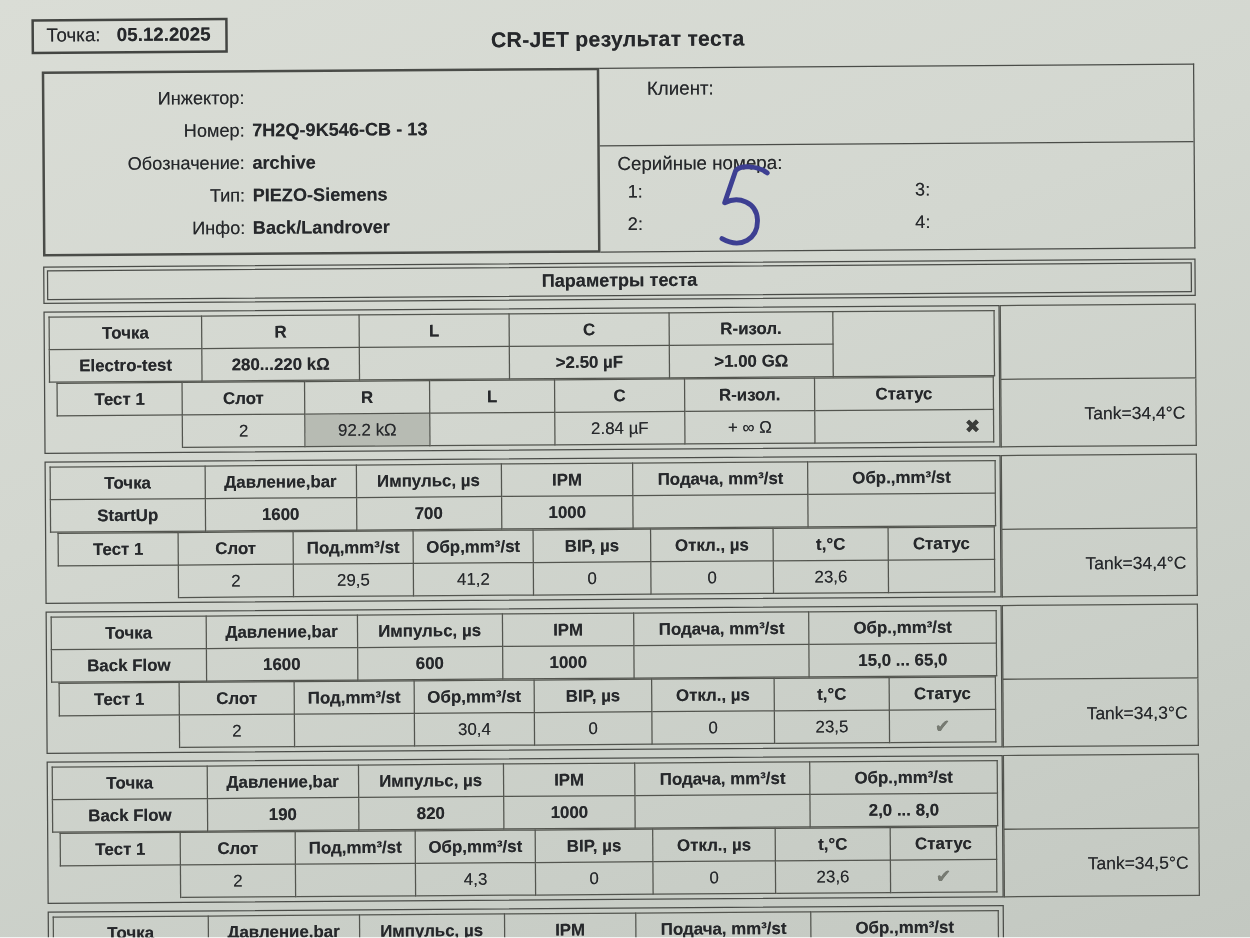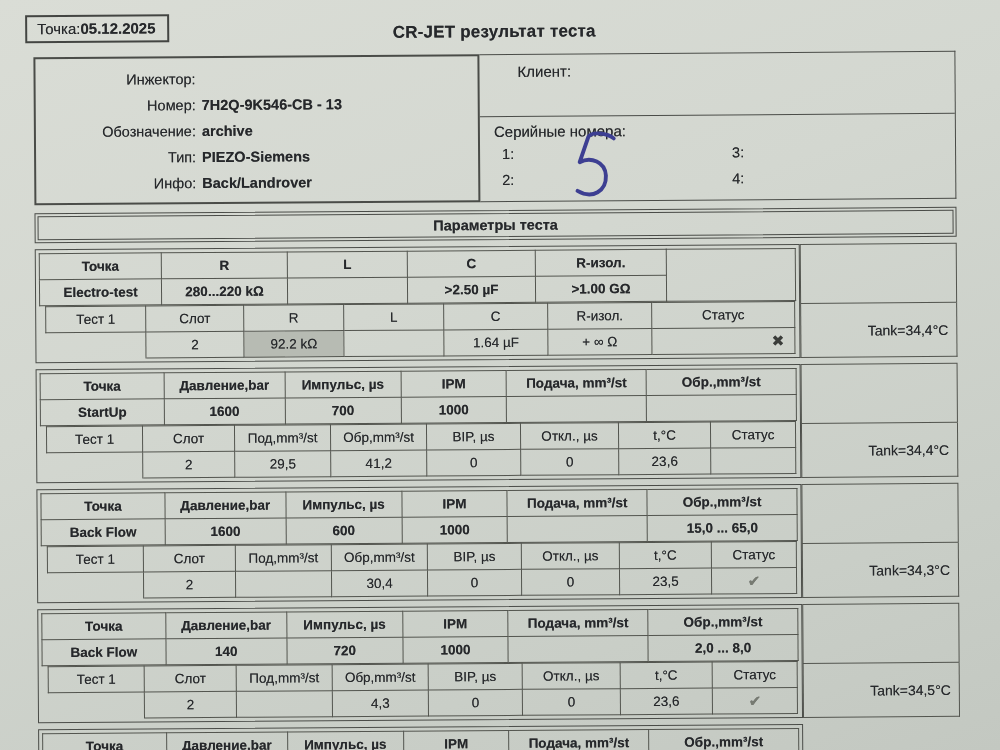--- a/index.html
+++ b/index.html
@@ -7,21 +7,21 @@
     width:1000px;height:750px;overflow:hidden;position:relative;
     background:linear-gradient(160deg,#daddd6 0%,#d3d7d0 40%,#c9cec7 78%,#c3c8c1 100%);
     font-family:"Liberation Sans",sans-serif;color:#26282b;
   }
   .tilt{transform:rotate(-0.4deg);transform-origin:50% 0;padding:6px 45px 0 33px;}
   .soft{text-shadow:0 0 .5px rgba(40,42,45,.65);}
 
   
   .topbar{position:relative;height:44px;}
   .datebox{position:absolute;left:-8px;top:6px;border:2px solid #434542;padding:3px 12px 4px 10px;font-size:15px;}
-  .datebox b{margin-left:0;}
+  .datebox b{margin-left:13px;}
   .doc-title{text-align:center;font-size:17px;font-weight:bold;padding-top:16px;letter-spacing:.2px;}
 
   
   .info{display:flex;height:148px;margin-top:4px;}
   .injector-box{width:446px;border:2px solid #4a4c48;box-sizing:border-box;padding:8px 6px 4px 0;}
   .inj-row{display:flex;height:26px;align-items:center;font-size:14.5px;}
   .inj-row .lab{width:160px;text-align:right;}
   .inj-row .val{font-weight:bold;margin-left:6px;}
   .client-box{flex:1;border:1px solid #4a4c48;border-left:none;box-sizing:border-box;position:relative;}
   .client-top{height:62px;border-bottom:1px solid #4a4c48;padding:8px 0 0 38px;font-size:15px;box-sizing:border-box;}
@@ -32,21 +32,21 @@
   
   .params-wrap{border:1px solid #4a4c48;padding:2px;margin-top:8px;}
   .params-bar{border:1px solid #4a4c48;text-align:center;font-weight:bold;font-size:14.5px;padding:3px 0;}
 
   
   .section{display:flex;margin-top:6px;}
   .frame{border:1px solid #4a4c48;padding:3px;width:765px;box-sizing:border-box;}
   table{border-collapse:collapse;table-layout:fixed;}
   td,th{border:1px solid #53554f;height:26px;padding:0 4px;font-size:13.5px;text-align:center;overflow:hidden;white-space:nowrap;box-sizing:border-box;}
   th{font-weight:bold;}
-  .tt th{font-weight:normal;margin-left:43px;}
+  .tt th{font-weight:bold;margin-left:43px;}
   td.b{font-weight:bold;}
   td.ghost{border-left-style:hidden;border-bottom-style:hidden;}
   .tt{margin-left:6px;margin-top:0;}
   .hl{background:#b7bbb3;}
   .erow{display:flex;}
   .efill{flex:1;border:1px solid #53554f;border-left:none;margin-left:-1px;}
   .rightcol{width:157px;margin-left:0;box-sizing:border-box;display:flex;flex-direction:column;}
   .rbox{border:1px solid #53554f;height:60px;box-sizing:border-box;}
   .tankbox{border:1px solid #53554f;border-top:none;flex:1;display:flex;align-items:center;justify-content:flex-end;padding-right:8px;font-size:14px;box-sizing:border-box;}
   .status-x{color:#3b3d3a;font-size:15px;text-align:right;padding-right:10px;}
@@ -159,21 +159,21 @@
           <th>L</th>
           <th>C</th>
           <th>R-изол.</th>
           <th>Статус</th>
         </tr>
         <tr>
           <td class="ghost"></td>
           <td>2</td>
           <td class="hl">92.2 kΩ</td>
           <td></td>
-          <td>1.64 µF</td>
+          <td>2.84 µF</td>
           <td>+ ∞ Ω</td>
           <td class="status-x">✖</td>
         </tr>
       </tbody>
           </table>
     </div>
     <div class="rightcol">
       <div class="rbox"></div>
       <div class="tankbox">Tank=34,4°C</div>
     </div>
@@ -336,22 +336,22 @@
               <tr>
           <th>Точка</th>
           <th>Давление,bar</th>
           <th>Импульс, µs</th>
           <th>IPM</th>
           <th>Подача, mm³/st</th>
           <th>Обр.,mm³/st</th>
         </tr>
         <tr>
           <td class="b">Back Flow</td>
-          <td class="b">140</td>
-          <td class="b">720</td>
+          <td class="b">190</td>
+          <td class="b">820</td>
           <td class="b">1000</td>
           <td></td>
           <td class="b">2,0 ... 8,0</td>
         </tr>
       </tbody>
           </table>
       <table class="tt">
         <colgroup>
               <col style="width:96px">
               <col style="width:92px">

